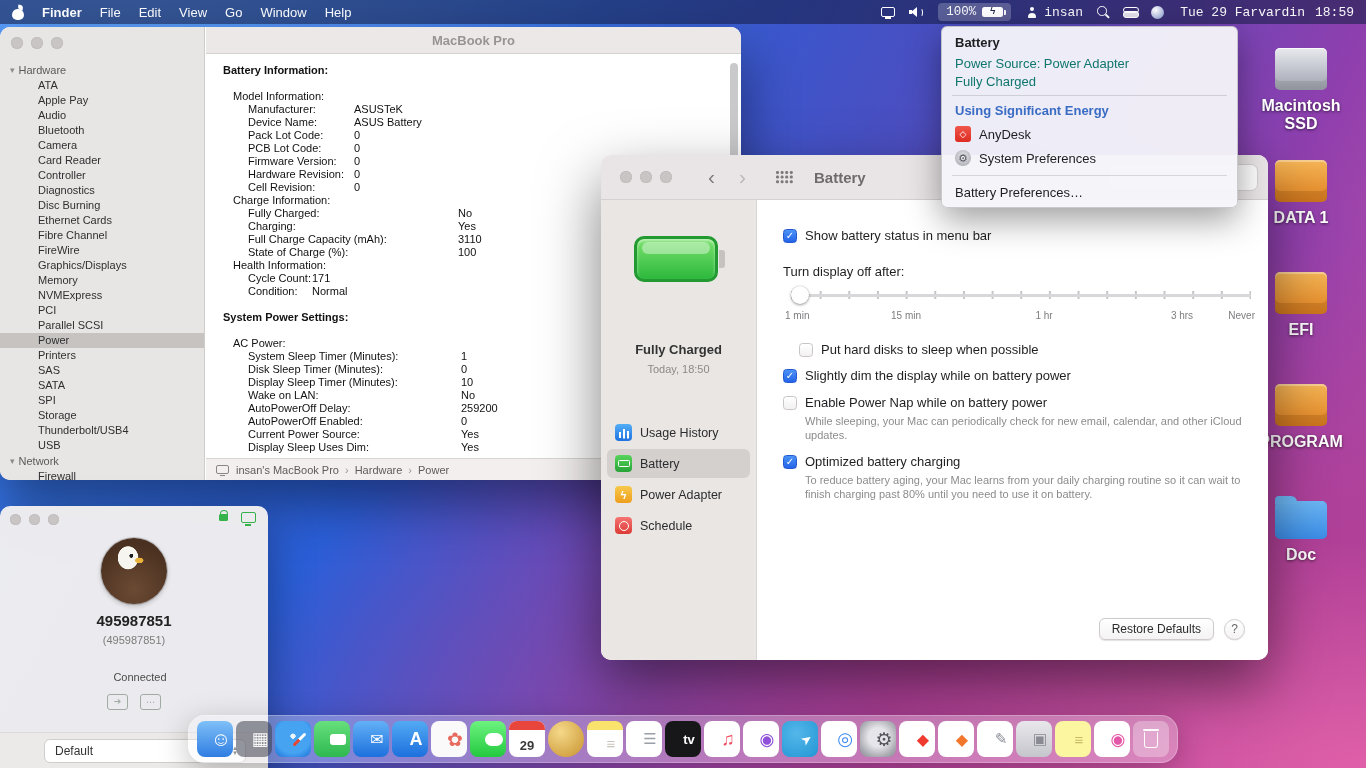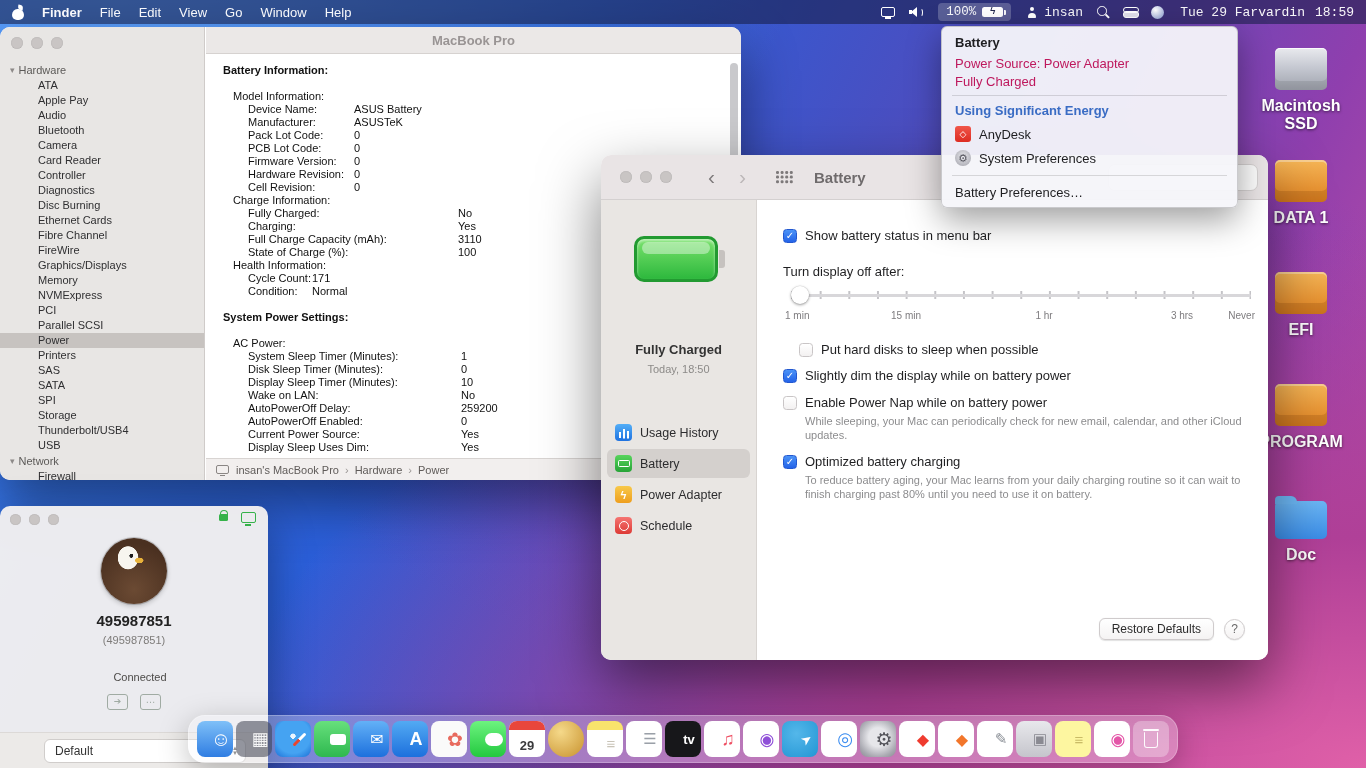--- a/index.html
+++ b/index.html
@@ -50,21 +50,21 @@
   .i-cc::after{content:"";position:absolute;left:0;bottom:1px;width:14px;height:4.6px;border:1.1px solid #fff;border-radius:3px;background:rgba(255,255,255,.85);}
   .i-siri{width:13px;height:13px;border-radius:50%;background:radial-gradient(circle at 35% 32%,#ffffff,#a9b6dd 70%,#8694c4);}
   .mb-date{margin-left:2px;}
   .mb-time{margin-left:-4px;}
 
   
   .battery-menu{position:absolute;left:941px;top:26px;width:297px;z-index:9;
     background:rgba(246,246,250,.95);border:1px solid rgba(0,0,0,.18);border-radius:6px;
     box-shadow:0 12px 34px rgba(0,0,0,.38);padding:5px 0;font-size:13px;color:#1e1e21;}
   .bm-title{font-weight:bold;padding:3px 13px 4px;}
-  .bm-info{color:#be185d;padding:1.5px 13px;}
+  .bm-info{color:#0f766e;padding:1.5px 13px;}
   .bm-sep{height:1px;background:rgba(0,0,0,.13);margin:5px 10px;}
   .bm-header{color:#3a6cc4;font-weight:600;padding:2px 13px 4px;}
   .bm-app{display:flex;align-items:center;gap:8px;padding:3px 13px;height:24px;}
   .bm-item{padding:4px 13px 2px;}
   .bm-ico{width:16px;height:16px;display:flex;align-items:center;justify-content:center;border-radius:3px;flex:0 0 auto;}
   .bm-ico[data-icon="anydesk"]{background:linear-gradient(180deg,#f0564a,#dd2c22);}
   .bm-ico[data-icon="anydesk"]::after{content:"◇";color:#fff;font-size:9px;}
   .bm-ico[data-icon="system-preferences"]{background:radial-gradient(circle at 50% 42%,#ececf0,#9d9da6);border-radius:50%;}
   .bm-ico[data-icon="system-preferences"]::after{content:"⚙";color:#55555e;font-size:11px;line-height:11px;}
 
@@ -436,27 +436,27 @@
   </div>
   <div class="si-main">
     <div class="si-titlebar">MacBook Pro</div>
     <div class="si-content">
       <div class="si-sec-title">Battery Information:</div>
       <div class="si-group g1">
         <div class="si-group-header">Model Information:</div>
         <div>
 
             <div class="si-row">
+              <span class="si-label">Manufacturer:</span>
+              <span class="si-value">ASUSTeK</span>
+            </div>
+
+            <div class="si-row">
               <span class="si-label">Device Name:</span>
               <span class="si-value">ASUS Battery</span>
-            </div>
-
-            <div class="si-row">
-              <span class="si-label">Manufacturer:</span>
-              <span class="si-value">ASUSTeK</span>
             </div>
 
             <div class="si-row">
               <span class="si-label">Pack Lot Code:</span>
               <span class="si-value">0</span>
             </div>
 
             <div class="si-row">
               <span class="si-label">PCB Lot Code:</span>
               <span class="si-value">0</span>

